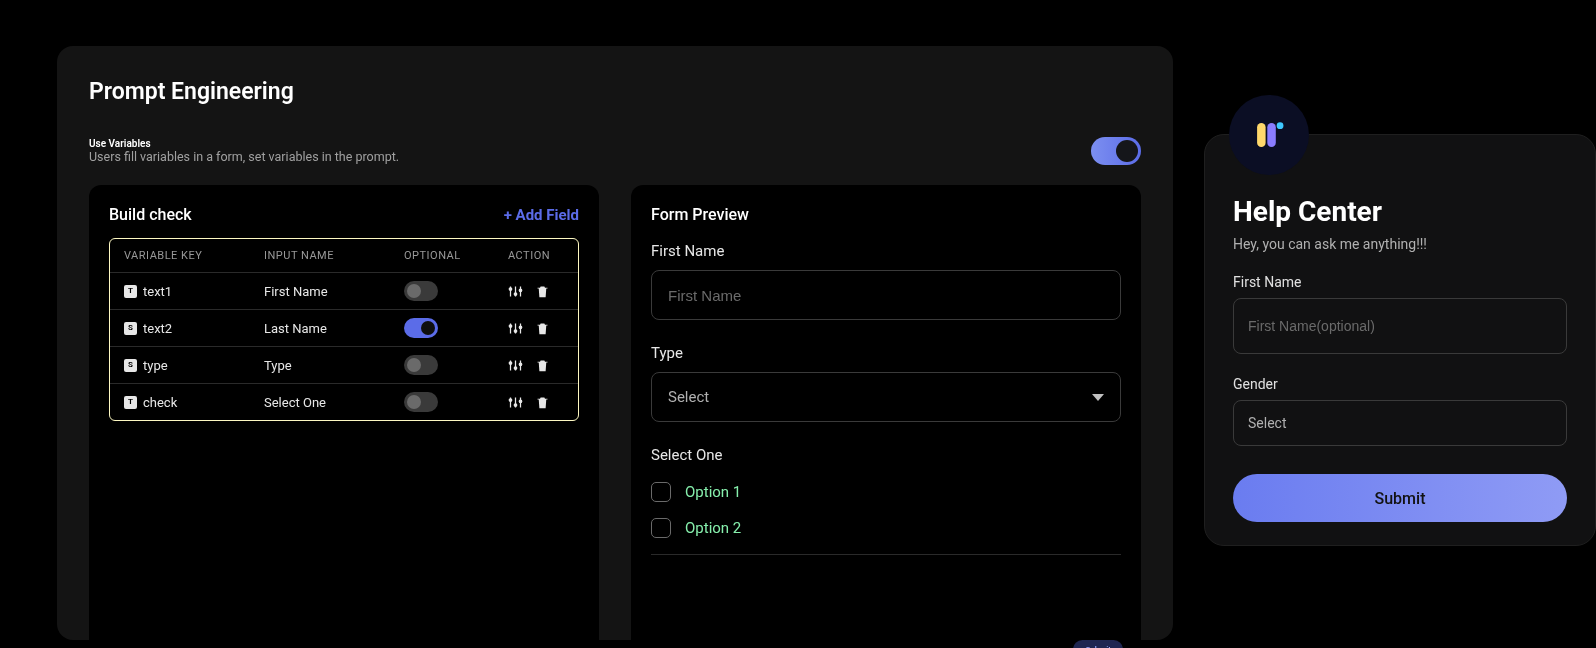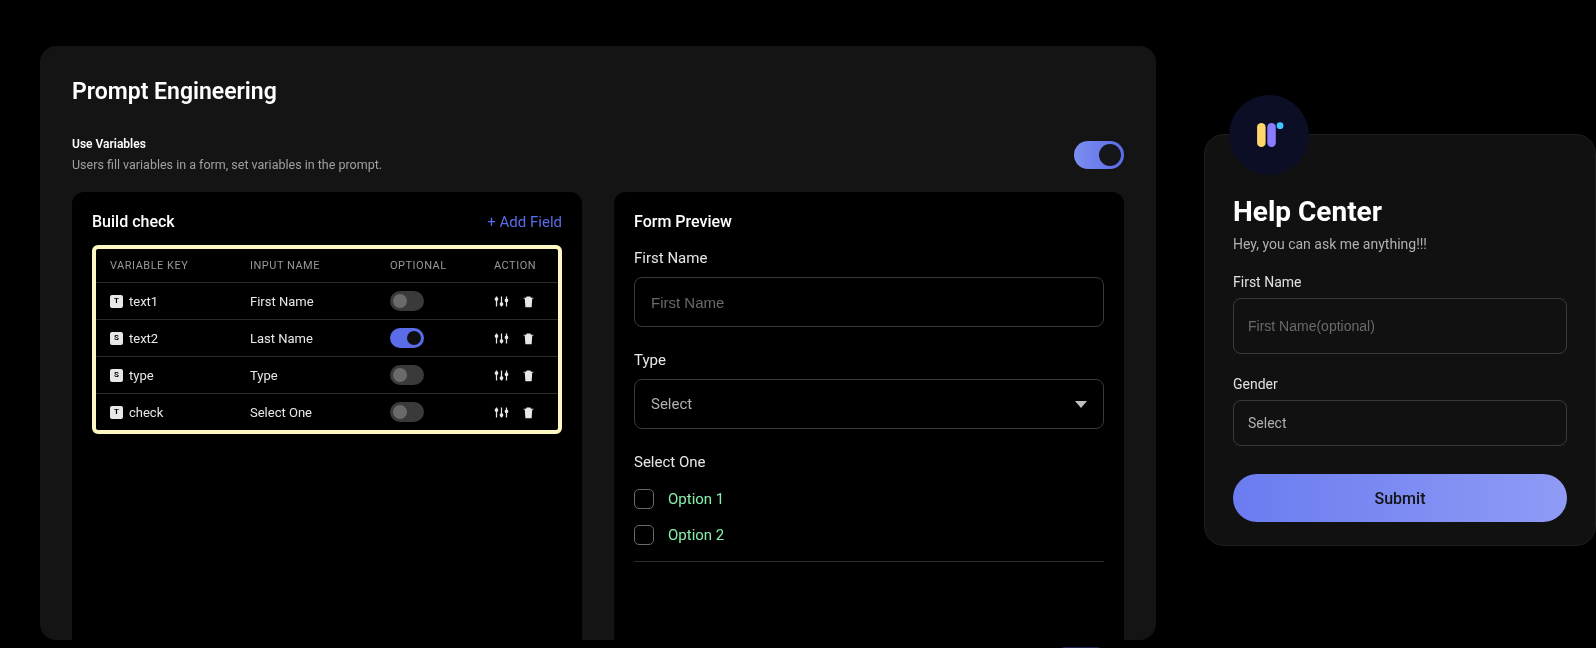--- a/index.html
+++ b/index.html
@@ -7,45 +7,44 @@
     background: #000;
     font-family: -apple-system, BlinkMacSystemFont, "Segoe UI", Roboto, sans-serif;
     color: #e7e7e7;
     width: 1596px;
     height: 648px;
     overflow: hidden;
     position: relative;
   }
   .main-card {
     position: absolute;
-    left: 40px;
+    left: 57px;
     top: 46px;
     width: 1116px;
     height: 594px;
     background: #141414;
     border-radius: 16px;
     padding: 32px;
   }
   .page-title {
     font-size: 23px;
     font-weight: 600;
     color: #fff;
     margin-bottom: 32px;
   }
   .vars-row {
     display: flex;
     justify-content: space-between;
     align-items: center;
     margin-bottom: 20px;
   }
   .vars-heading {
-    font-size: 12px;
+    font-size: 10px;
     font-weight: 600;
     color: #fff;
-    margin-bottom: 6px;
   }
   .vars-desc {
     font-size: 12.5px;
     color: #a0a0a0;
   }
   .toggle {
     width: 50px;
     height: 28px;
     border-radius: 14px;
     position: relative;
@@ -91,23 +90,23 @@
   }
   .build-panel { width: 510px; }
   .preview-panel { width: 510px; height: 492px; position: relative; }
   .panel-head {
     display: flex;
     justify-content: space-between;
     align-items: center;
     margin-bottom: 14px;
   }
   .panel-title { font-size: 16px; color: #fff; font-weight: 500; }
-  .add-field { color: #5b6ce8; font-size: 15px; font-weight: 400; cursor: pointer; }
+  .add-field { color: #5b6ce8; font-size: 15px; font-weight: 700; cursor: pointer; }
   .var-table {
-    border: 4px solid #fef9c3;
+    border: 1px solid #fef9c3;
     border-radius: 6px;
     overflow: hidden;
   }
   .var-head {
     display: grid;
     grid-template-columns: 140px 140px 70px 110px;
     padding: 10px 14px;
     font-size: 11px;
     letter-spacing: 0.5px;
     color: #989898;

